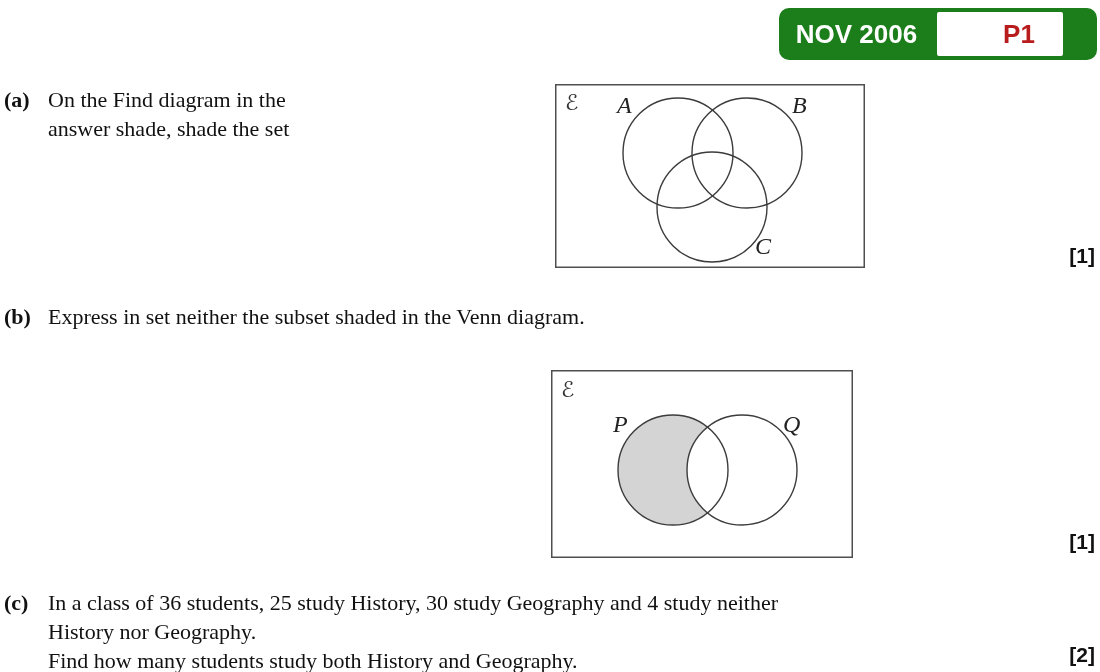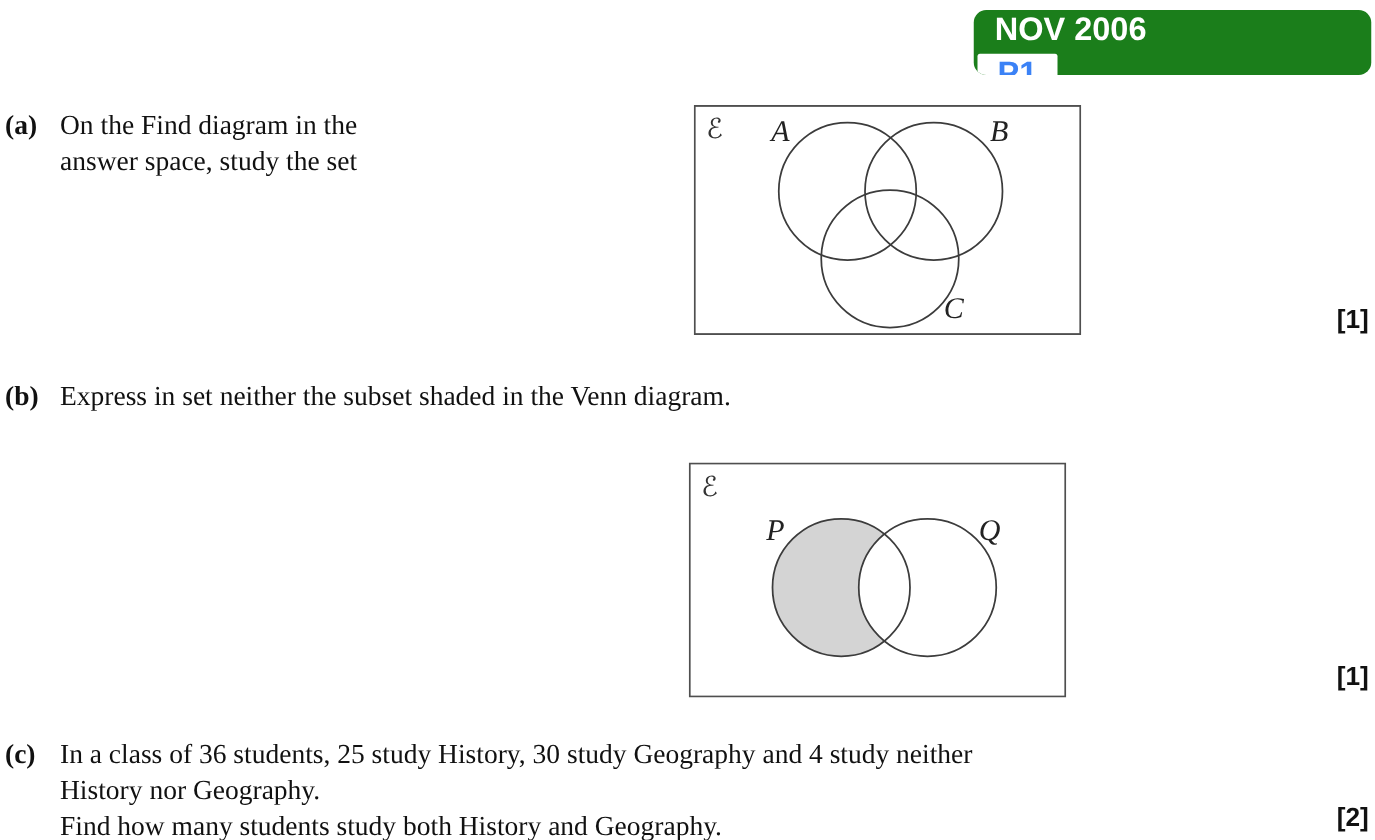--- a/index.html
+++ b/index.html
@@ -14,31 +14,32 @@
 
   
   .badge {
     position: absolute; top: 8px; left: 779px;
     width: 318px; height: 52px;
     display: flex; align-items: stretch;
     background: #1b7e1b;
     border-radius: 10px;
     overflow: hidden;
     font-family: "Liberation Sans", "DejaVu Sans", sans-serif;
-    font-weight: bold; font-size: 26px; flex-direction: column;
+    font-weight: bold; font-size: 26px;
   }
   .badge-seg {
     display: flex; align-items: center; justify-content: center;
     color: #ffffff; white-space: nowrap;
   }
   .badge-session { width: 155px; }
   .badge-paper {
-    width: 64px; margin: 4px 3px;
-    background: #ffffff; color: #3b82f6;
+    width: 88px; margin: 4px 3px;
+    background: #ffffff; color: #b91c1c;
     border-radius: 2px;
+    padding-left: 38px;
   }
   .badge-question { flex: 1; }
 
   
   .part {
     position: absolute; left: 4px;
     display: flex; align-items: flex-start;
     font-size: 22px; line-height: 29px;
   }
   .part-label { font-weight: bold; width: 44px; flex: none; }
@@ -78,21 +79,21 @@
 
 <div class="badge">
   <div class="badge-seg badge-session">NOV 2006</div>
   <div class="badge-seg badge-paper">P1</div>
 </div>
 
 <div class="part part-a">
   <div class="part-label">(a)</div>
   <div class="part-body">
     <div>On the Find diagram in the</div>
-    <div>answer space, study the set</div>
+    <div>answer shade, shade the set</div>
   </div>
 </div>
 
 <svg class="venn venn-a" width="310" height="184" viewBox="0 0 310 184">
   <rect x="0.75" y="0.75" width="308.5" height="182.5" fill="none" stroke="#4f4f4f" stroke-width="1.5"></rect>
   <circle cx="123" cy="69" r="55" fill="none" stroke="#3c3c3c" stroke-width="1.4"></circle>
   <circle cx="192" cy="69" r="55" fill="none" stroke="#3c3c3c" stroke-width="1.4"></circle>
   <circle cx="157" cy="123" r="55" fill="none" stroke="#3c3c3c" stroke-width="1.4"></circle>
   <text class="universal" x="10" y="26">ℰ</text>
   <text x="62" y="29">A</text>

